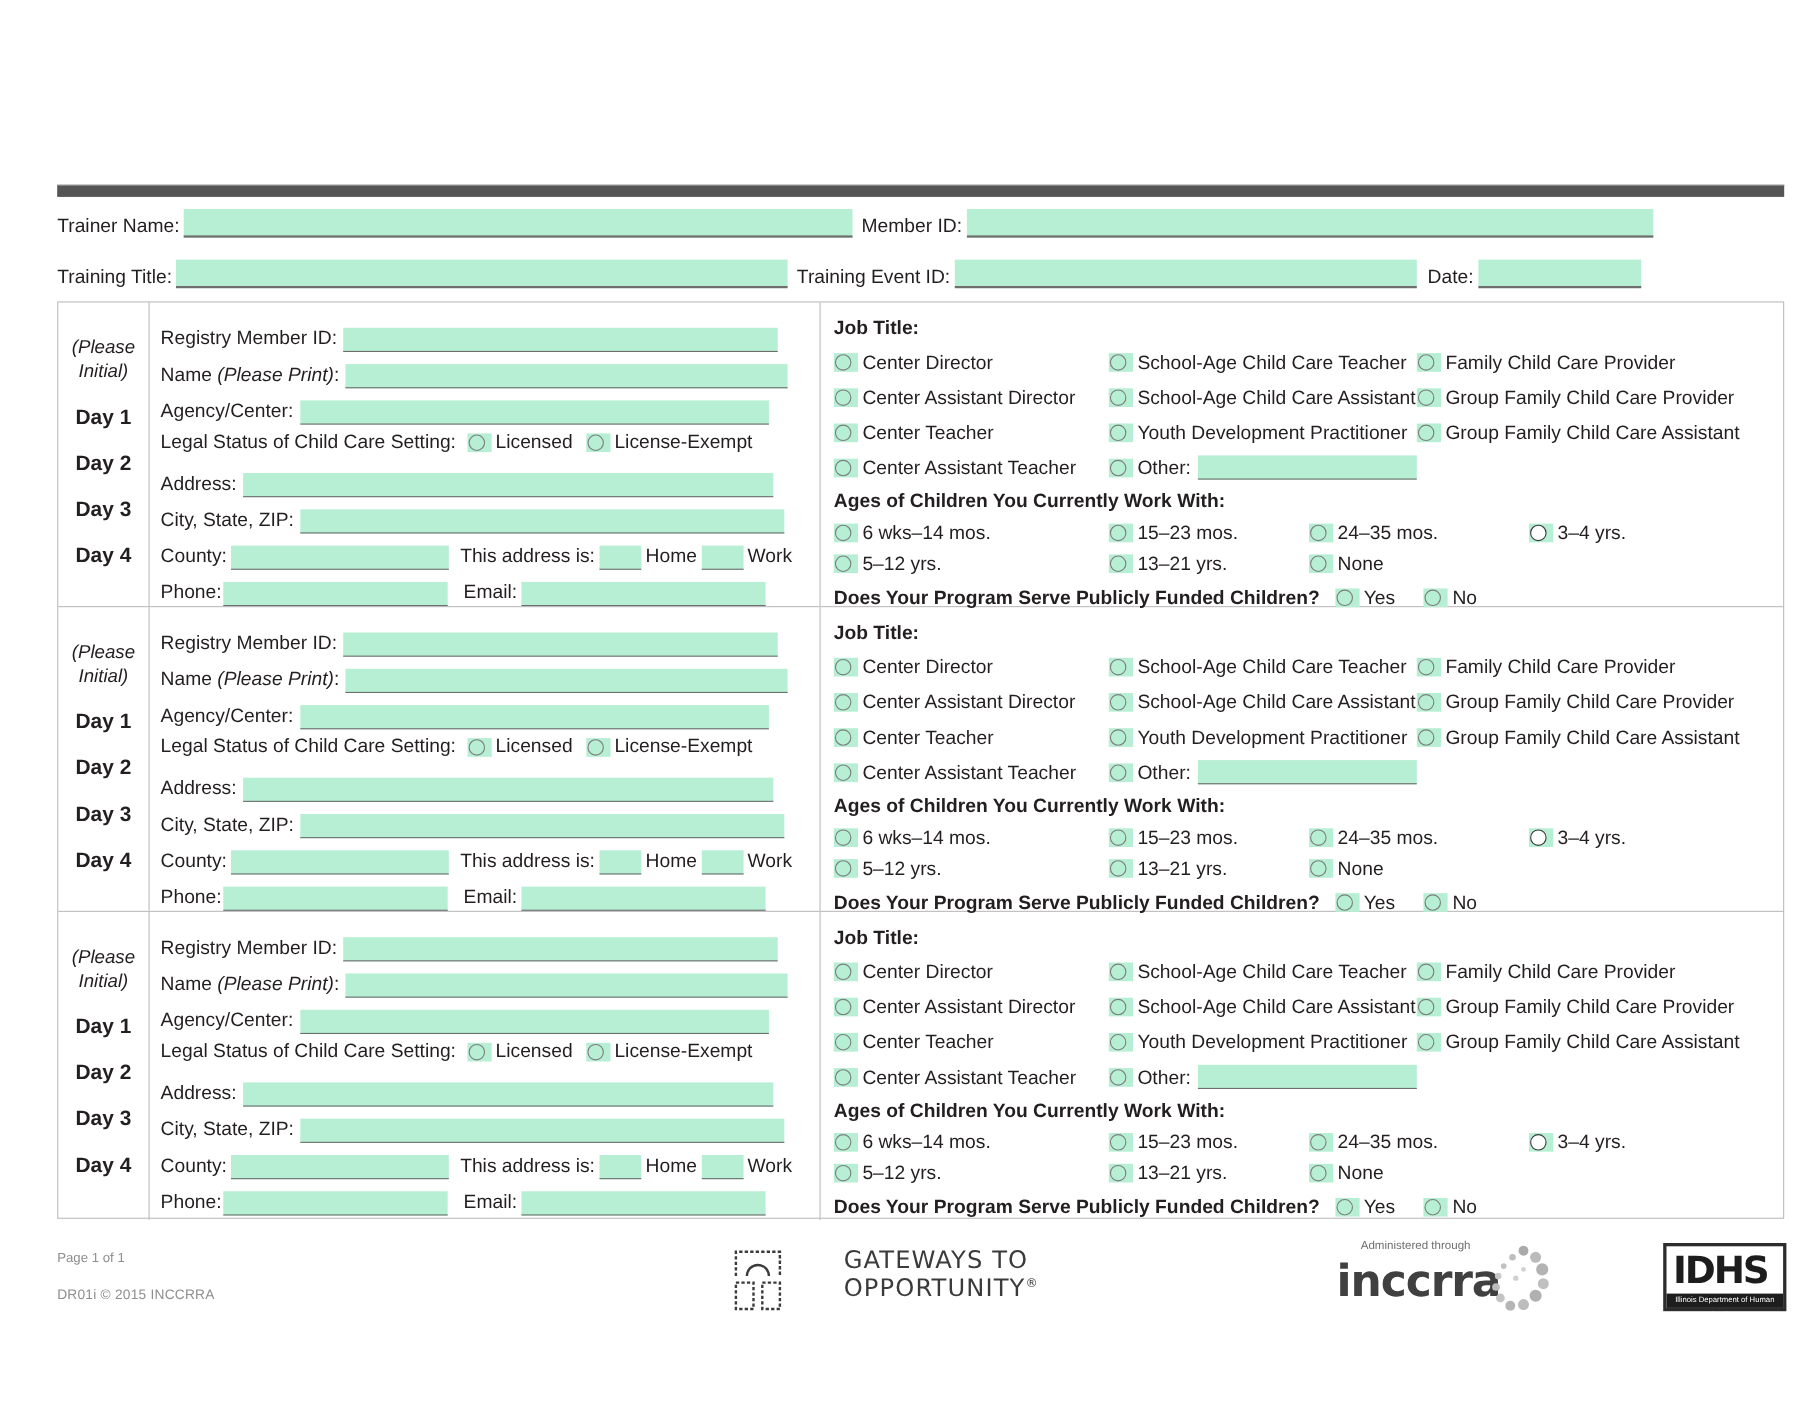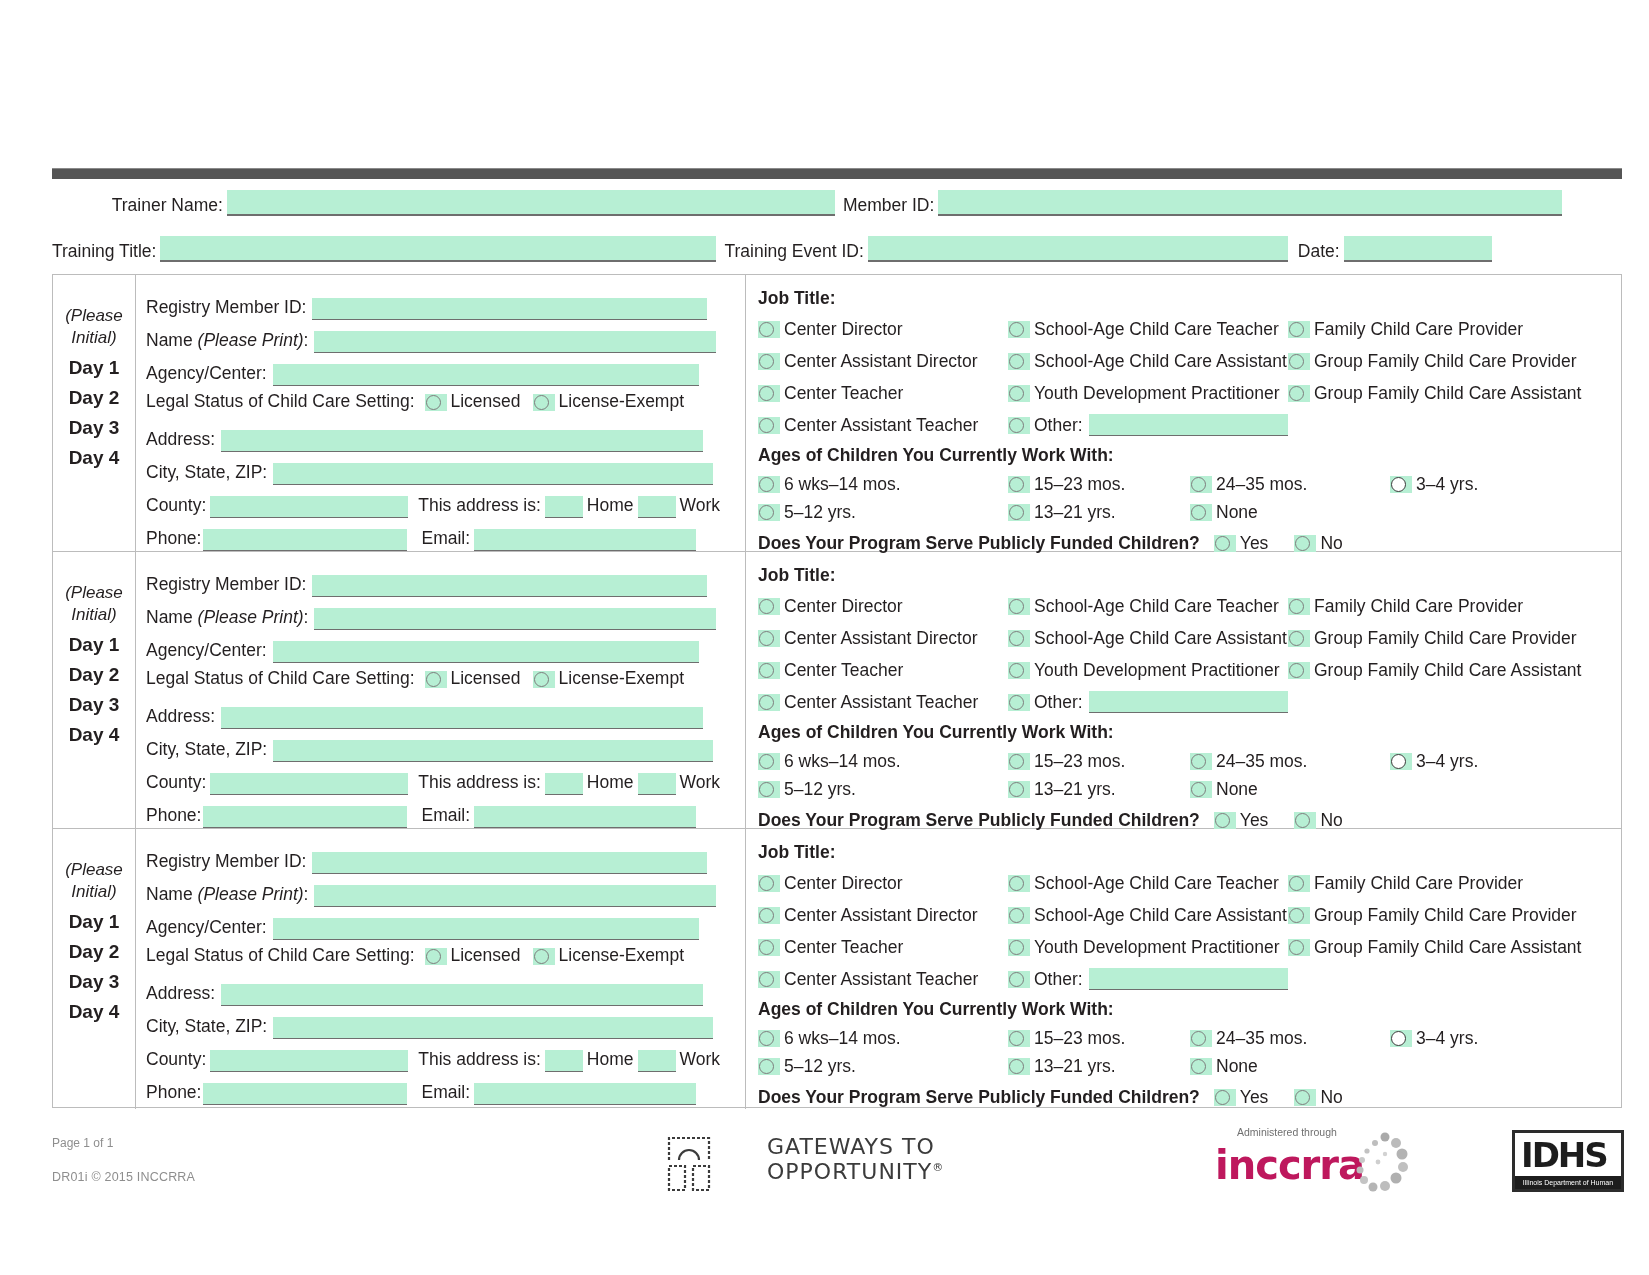--- a/index.html
+++ b/index.html
@@ -45,40 +45,40 @@
   }
   .fill-thin{
     background:#b7efd4;display:inline-block;vertical-align:bottom;
     border-bottom:1.5px solid #6e6e6e;height:21px;
   }
   .lbl{font-size:17.5px;white-space:nowrap;}
   .lbl i{font-style:italic;}
 
   
   .toprow{position:absolute;display:flex;align-items:flex-end;}
-  #trainer-row{left:52px;top:190px;width:1570px;justify-content:center;}
+  #trainer-row{left:52px;top:190px;width:1570px;}
   #title-row{left:52px;top:236px;width:1570px;}
 
   
   .table{
     position:absolute;left:52px;top:274px;width:1570px;height:834px;
     border:1.5px solid #bcbcbc;box-sizing:border-box;
   }
   .block{
     position:relative;display:flex;height:277px;box-sizing:border-box;
     border-bottom:1.5px solid #bcbcbc;
   }
   .block:last-child{border-bottom:none;height:280px;}
 
   .days{
     width:83px;flex:0 0 83px;border-right:1.5px solid #bcbcbc;
     box-sizing:border-box;padding:30px 0 0 0;text-align:center;
   }
   .days .please{font-style:italic;font-size:17px;line-height:22px;color:#231f20;}
-  .days .day{font-weight:bold;font-size:19px;margin-top:8px;}
+  .days .day{font-weight:bold;font-size:19px;margin-top:20px;}
 
   .leftcol{
     width:610px;flex:0 0 610px;border-right:1.5px solid #bcbcbc;
     box-sizing:border-box;padding:12px 10px 0 10px;position:relative;
   }
   .rightcol{flex:1 1 auto;box-sizing:border-box;padding:12px 14px 0 12px;position:relative;}
 
   .frow{display:flex;align-items:flex-end;height:33px;}
   .frow .lbl{padding-bottom:2px;}
 
@@ -118,21 +118,21 @@
   .gw-logo{position:absolute;left:665px;top:12px;width:420px;height:70px;}
   .gw-mark{position:absolute;left:0;top:4px;width:48px;height:58px;}
   .gw-t1{position:absolute;left:62px;top:4px;font-size:22px;color:#3b3b3b;letter-spacing:1px;
         font-family:"DejaVu Sans", sans-serif;margin-left:40px;}
   .gw-t1 .sup{font-size:11px;vertical-align:super;}
   .gw-t2{position:absolute;left:62px;top:36px;font-size:19.5px;color:#3b3b3b;
         font-family:"DejaVu Sans", sans-serif;}
 
   .inccrra{position:absolute;left:1215px;top:8px;width:190px;height:78px;}
   .adm{position:absolute;left:22px;top:0;font-size:10.5px;color:#6f6f6f;white-space:nowrap;}
-  .inc-word{position:absolute;left:0;top:16px;font-size:40px;font-weight:bold;color:#be185d;
+  .inc-word{position:absolute;left:0;top:16px;font-size:40px;font-weight:bold;color:#404040;
             letter-spacing:-1px;font-family:"DejaVu Sans", sans-serif;}
 
   .idhs{position:absolute;left:1512px;top:12px;width:112px;height:62px;
         border:3px solid #2c2c2c;background:#fff;box-sizing:border-box;}
   .idhs .mark{position:absolute;left:6px;top:2px;font-size:34px;font-weight:bold;color:#1d1d1d;
         font-family:"DejaVu Sans", sans-serif;letter-spacing:-2px;}
   .idhs .bar{position:absolute;left:0;bottom:0;width:100%;height:13px;background:#1d1d1d;}
   .idhs .bar span{display:block;color:#fff;font-size:7px;text-align:center;line-height:13px;}
 </style>
 </head>

